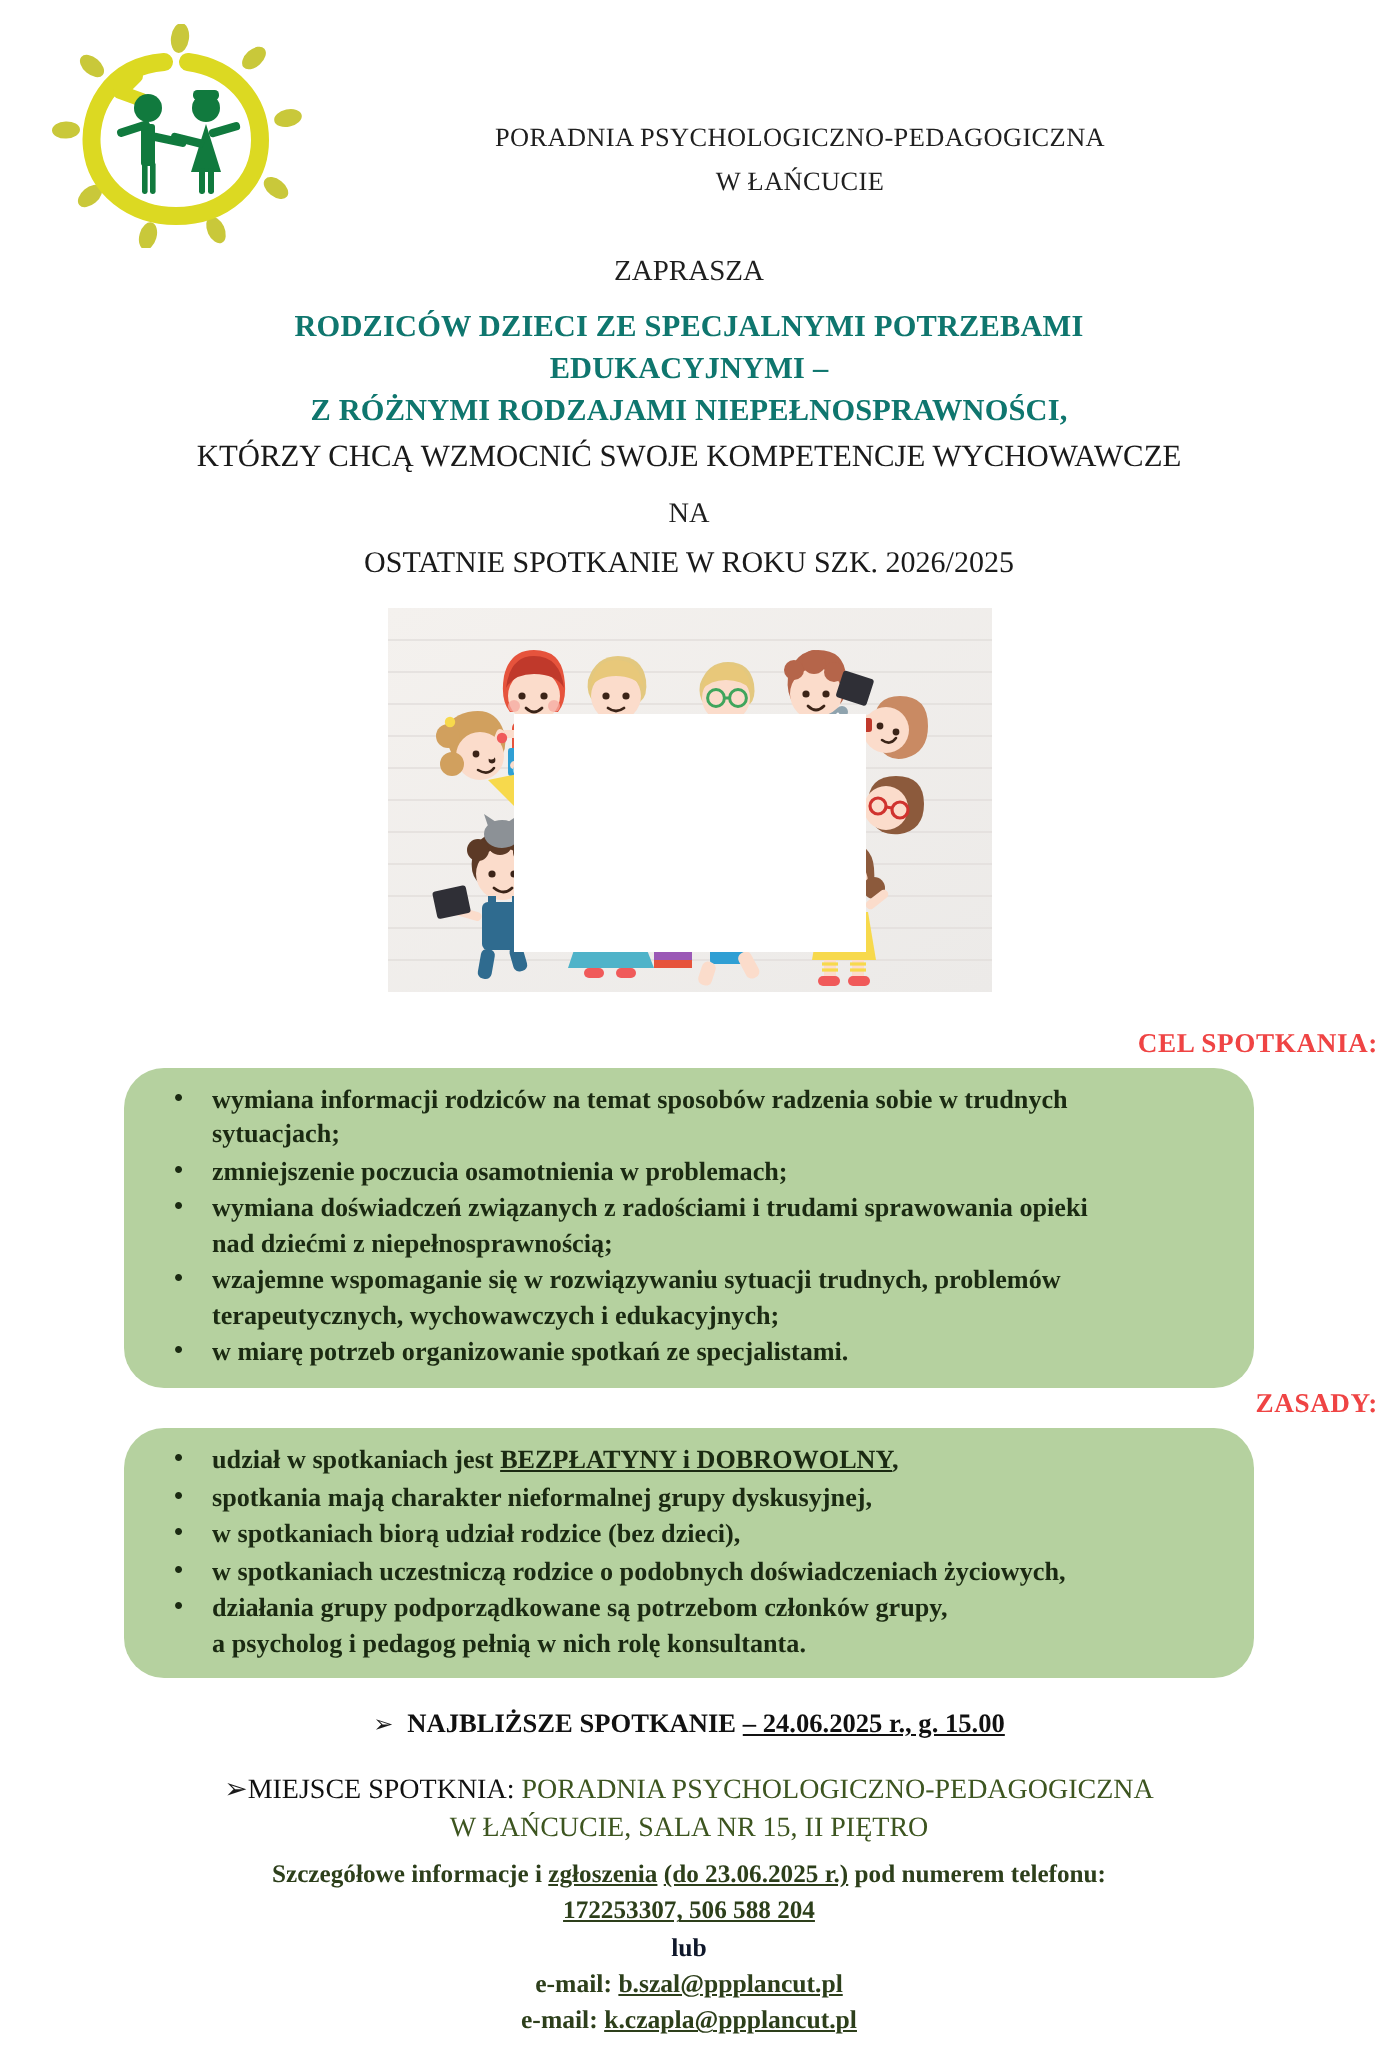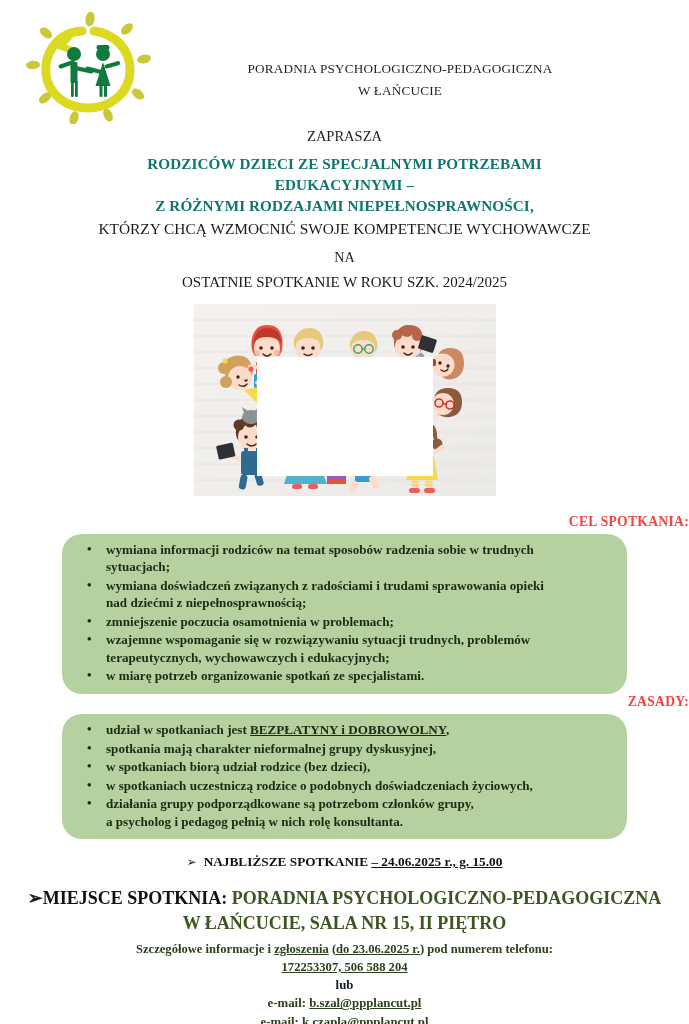--- a/index.html
+++ b/index.html
@@ -162,22 +162,22 @@
   .arrow-line .arrow {
     font-family: "DejaVu Sans", sans-serif;
     font-size: 12px;
     margin-right: 7px;
     color: #1a1a1a;
   }
   .najblizsze { margin-bottom: 14px; text-align: center; }
   .najblizsze u { text-decoration: underline; }
 
   .miejsce-block {
-    font-size: 18px;
-    font-weight: bold;
+    font-size: 14px;
+    font-weight: normal;
     line-height: 1.42;
   }
   .miejsce-block .lbl { color: #111111; }
   .miejsce-block .green { color: #3d5520; }
 
   .details {
     margin-top: 3px;
     font-size: 12.6px;
     font-weight: bold;
     color: #2d3f1b;
@@ -241,21 +241,21 @@
     </div>
   </div>
 
   <div class="invite">
     <div class="line ln-zaprasza">ZAPRASZA</div>
     <div class="line ln-green-bold">RODZICÓW DZIECI ZE SPECJALNYMI POTRZEBAMI</div>
     <div class="line ln-green-bold">EDUKACYJNYMI –</div>
     <div class="line ln-green-bold">Z RÓŻNYMI RODZAJAMI NIEPEŁNOSPRAWNOŚCI,</div>
     <div class="line ln-black-caps">KTÓRZY CHCĄ WZMOCNIĆ SWOJE KOMPETENCJE WYCHOWAWCZE</div>
     <div class="line ln-na">NA</div>
-    <div class="line ln-last">OSTATNIE SPOTKANIE W ROKU SZK. 2024/2025</div>
+    <div class="line ln-last">OSTATNIE SPOTKANIE W ROKU SZK. 2026/2025</div>
   </div>
 
   <div class="illustration-wrap">
     <svg class="illustration" viewBox="0 0 302 192">
       <defs>
         <linearGradient id="paperbg" x1="0" y1="0" x2="1" y2="1">
           <stop offset="0%" stop-color="#f4f1ee"></stop>
           <stop offset="100%" stop-color="#eceae8"></stop>
         </linearGradient>
       </defs>
@@ -455,25 +455,25 @@
   </div>
 
   <div class="sec-heading cel-heading">CEL SPOTKANIA:</div>
   <div class="green-panel">
     <ul>
       <li>
         <span>wymiana informacji rodziców na temat sposobów radzenia sobie w trudnych</span>
         <span class="sub">sytuacjach;</span>
       </li>
       <li>
+        <span>zmniejszenie poczucia osamotnienia w problemach;</span>
+      </li>
+      <li>
         <span>wymiana doświadczeń związanych z radościami i trudami sprawowania opieki</span>
         <span class="sub">nad dziećmi z niepełnosprawnością;</span>
-      </li>
-      <li>
-        <span>zmniejszenie poczucia osamotnienia w problemach;</span>
       </li>
       <li>
         <span>wzajemne wspomaganie się w rozwiązywaniu sytuacji trudnych, problemów</span>
         <span class="sub">terapeutycznych, wychowawczych i edukacyjnych;</span>
       </li>
       <li>
         <span>w miarę potrzeb organizowanie spotkań ze specjalistami.</span>
       </li>
     </ul>
   </div>

